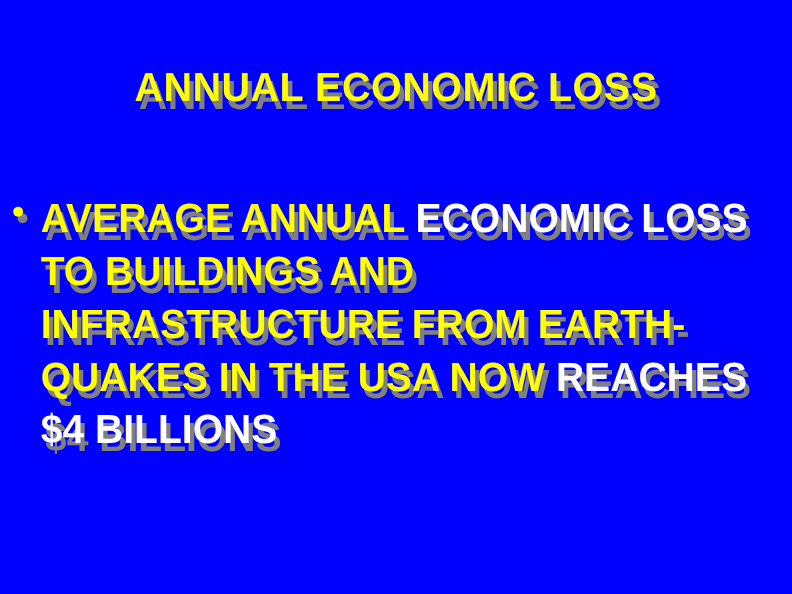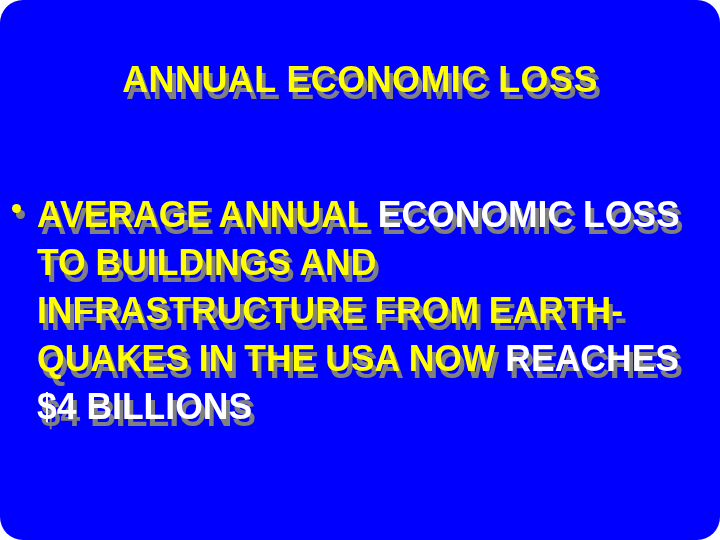--- a/index.html
+++ b/index.html
@@ -37,21 +37,21 @@
     text-shadow: 4px 7px 0 #808080;
     white-space: nowrap;
     transform: scaleX(0.97);
     transform-origin: 50% 50%;
   }
 
   
   #body-block {
     position: absolute;
     left: 12px;
-    top: 191px;
+    top: 175px;
     width: 700px;
   }
 
   .bullet-row {
     position: relative;
     padding-left: 25px;
   }
 
   #bullet-glyph {
     position: absolute;
@@ -74,21 +74,21 @@
     transform: scaleX(0.96);
     transform-origin: 0 0;
   }
 
   .seg-yellow { color: #ffff00; }
   .seg-white  { color: #ffffff; }
 </style>
 </head>
 <body>
 
-<div id="slide" style="background: rgb(0, 0, 255); border-radius: 23px;">
+<div id="slide" style="background: rgb(0, 0, 255);">
 
   <div id="slide-title">ANNUAL ECONOMIC LOSS</div>
 
   <div id="body-block">
     <div class="bullet-row">
 
       <span id="bullet-glyph"></span>
 
       <div id="body-text">
         <span class="seg-yellow" style="color: rgb(255, 255, 0);">AVERAGE ANNUAL </span><span class="seg-white" style="color: rgb(255, 255, 255);">ECONOMIC LOSS </span><span class="seg-yellow" style="color: rgb(255, 255, 0);">TO BUILDINGS AND INFRASTRUCTURE FROM EARTH-QUAKES IN THE USA NOW </span><span class="seg-white" style="color: rgb(255, 255, 255);">REACHES $4 BILLIONS</span>

